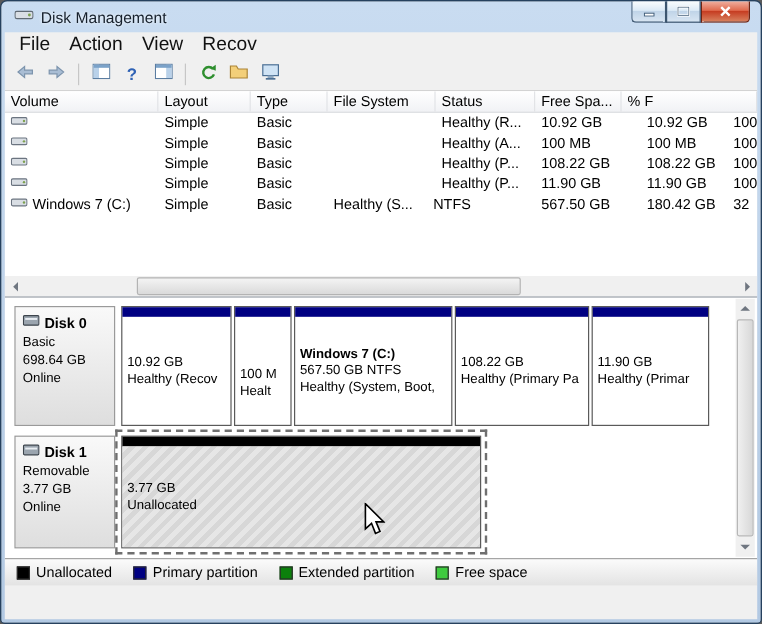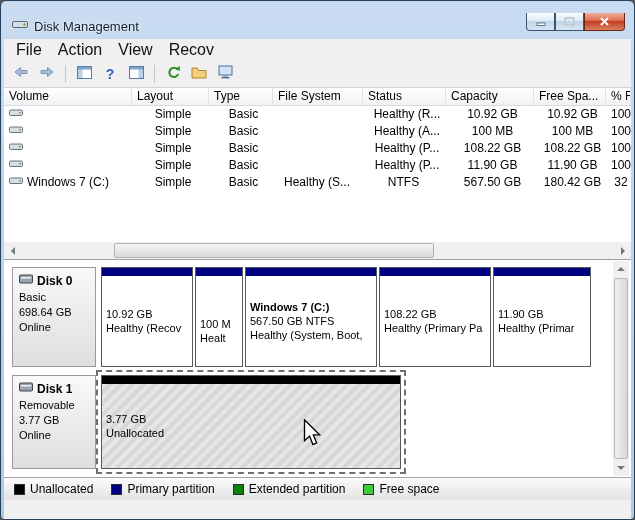--- a/index.html
+++ b/index.html
@@ -1,21 +1,21 @@
 <!DOCTYPE html>
 <html><head>
 <meta charset="utf-8">
 <style>
   * { margin:0; padding:0; box-sizing:border-box; }
   html,body { width:635px; height:520px; }
   body { font-family:"Liberation Sans", sans-serif; background:#5a5a5a; }
 
   .window { position:relative; width:635px; height:520px; border:1px solid #26415e;
             border-radius:6px 6px 4px 4px; background:linear-gradient(#c9dcf1,#b2c9e3);
-            padding:12px 3px 3px; overflow:hidden; }
+            padding:0 3px 3px; overflow:hidden; }
 
   
   .titlebar { height:26px; display:flex; align-items:center; gap:6px; padding:0 8px; position:relative; }
   .title-text { font-size:13px; color:#16202c; text-shadow:0 0 3px #fff; }
   .controls { position:absolute; top:0; right:6px; display:flex; }
   .ctrl { width:29px; height:18px; border:1px solid #3c556f; border-top:none;
           display:flex; align-items:center; justify-content:center;
           background:linear-gradient(#fbfdfe,#dceaf6 45%,#c0d4e8 50%,#d8e5f2); }
   .ctrl.first { border-radius:0 0 0 4px; }
   .ctrl.close { width:41px; border-radius:0 0 4px 0; border-color:#6e2413;
@@ -34,21 +34,21 @@
   .tsep { width:1px; height:18px; background:#c6c6c6; margin:0 4px; }
   .help-q { font-size:14px; font-weight:bold; color:#2f62b5; }
 
   
   .listview { height:154px; background:#fff; font-size:12px; color:#000; flex:none; overflow:hidden; }
   .lv-header { display:flex; height:18px; background:linear-gradient(#ffffff,#f1f2f5);
                border-bottom:1px solid #d8dade; }
   .hcell { padding-left:5px; line-height:17px; border-right:1px solid #e2e3e6;
            overflow:hidden; white-space:nowrap; flex:none; }
   .lv-row { display:flex; height:17px; line-height:17px; }
-  .cell { padding-left:5px; overflow:hidden; white-space:nowrap; flex:none;text-align:center; }
+  .cell { padding-left:5px; overflow:hidden; white-space:nowrap; flex:none; }
   .c0{width:128px}.c1{width:77px}.c2{width:64px}.c3{width:90px}
   .c4{width:83px}.c5{width:88px}.c6{width:72px}.c7{flex:1 1 auto; min-width:0;}
   .vol { display:flex; align-items:center; gap:4px; }
 
   
   .hscroll { height:17px; background:#f0f0f0; position:relative; flex:none; }
   .sb-btn { position:absolute; top:0; width:17px; height:17px; background:#f0f0f0;
             display:flex; align-items:center; justify-content:center; }
   .sb-left { left:0; } .sb-right { right:0; }
   .tri-l { width:0; height:0; border:4px solid transparent; border-right-color:#6f7680; border-left:none; }
@@ -185,21 +185,20 @@
       </div>
     </div>
 
     <div class="listview">
       <div class="lv-header">
         <div class="hcell c0">Volume</div>
         <div class="hcell c1">Layout</div>
         <div class="hcell c2">Type</div>
         <div class="hcell c3">File System</div>
         <div class="hcell c4">Status</div>
-        <div class="hcell c5">Capacity</div>
         <div class="hcell c6">Free Spa...</div>
         <div class="hcell c7">% F</div>
       </div>
 
       <div class="lv-row">
         <div class="cell c0 vol">
           <span><svg width="14" height="11" viewBox="0 0 14 11">
                 <rect x="0.5" y="3" width="13" height="5.5" rx="1.2" fill="#d9dee4" stroke="#6b7480"></rect>
                 <circle cx="11" cy="5.8" r="1" fill="#7da14f"></circle>
               </svg></span>

